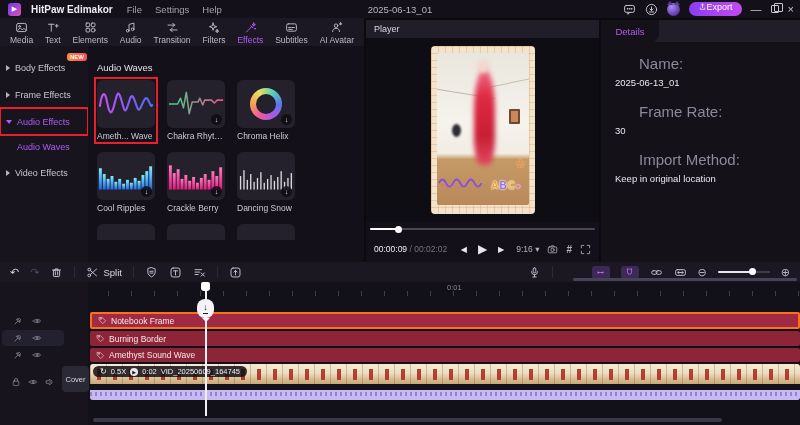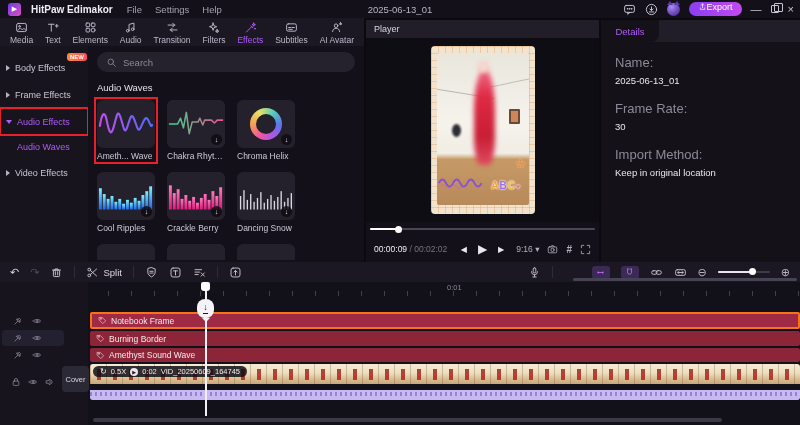--- a/index.html
+++ b/index.html
@@ -120,21 +120,21 @@
   .p-right svg.ic { width:11px; height:11px; }
   .grid-glyph { font-size:10px; font-weight:bold; }
 
   
   .details { position:absolute; left:601px; top:20px; width:199px; height:242px; background:#141119; }
   .dtabs { height:22px; background:#211e29; display:flex; }
   .dtab { width:58px; height:22px; background:#141119; color:#b05cf5; font-size:9.5px;
     display:flex; align-items:center; justify-content:center; border-radius:0 0 8px 0; }
   .dbody { padding:13px 14px; }
   .dfield { margin-bottom:15px; }
-  .dlabel { color:#8d8998; font-size:13px; margin-bottom:5px; }
+  .dlabel { color:#8d8998; font-size:15px; margin-bottom:5px;margin-left:24px; }
   .dvalue { color:#eae7f0; font-size:9.5px; }
 
   
   .timeline { position:absolute; left:0; top:262px; width:800px; height:163px; background:#121018; }
   .tl-toolbar { height:20px; background:#1b1824; display:flex; align-items:center; justify-content:space-between;
     padding:0 10px; }
   .tl-left, .tl-right { display:flex; align-items:center; gap:11px; }
   .tl-toolbar svg.ic { width:13px; height:13px; color:#c2becb; }
   .tbtn.disabled, .tbtn.disabled svg.ic { color:#504c5a; }
   .tglyph { font-size:11px; color:#d5d2dc; line-height:1; }
@@ -321,27 +321,20 @@
       <div class="side-item purple child" data-interactable="true">
         <span data-interactable="false">Audio Waves</span>
       </div>
       <div class="side-item" data-interactable="true">
         <span class="caret-r" data-interactable="false"></span>
         <span data-interactable="false">Video Effects</span>
       </div>
     </div>
 
     <div class="browser" data-interactable="false">
-      <div class="search" data-interactable="true">
-        <svg class="ic" viewBox="0 0 16 16" data-interactable="false">
-          <circle cx="7" cy="7" r="4"></circle>
-            <path d="M10 10 l3.5 3.5"></path>
-          </svg>
-        <input data-interactable="true" placeholder="Search" style="">
-      </div>
       <div class="section-title" data-interactable="false">Audio Waves</div>
       <div class="egrid" data-interactable="false">
 
         <div class="effect selected" data-interactable="true">
           <div class="card" data-interactable="false">
             <svg width="58" height="40" viewBox="0 0 60 40" data-interactable="false">
               <defs>
                   <linearGradient id="gA" x1="0" y1="0" x2="1" y2="0">
                 <stop offset="0" stop-color="#c94df0"></stop>
                     <stop offset=".5" stop-color="#8a5af5"></stop>

